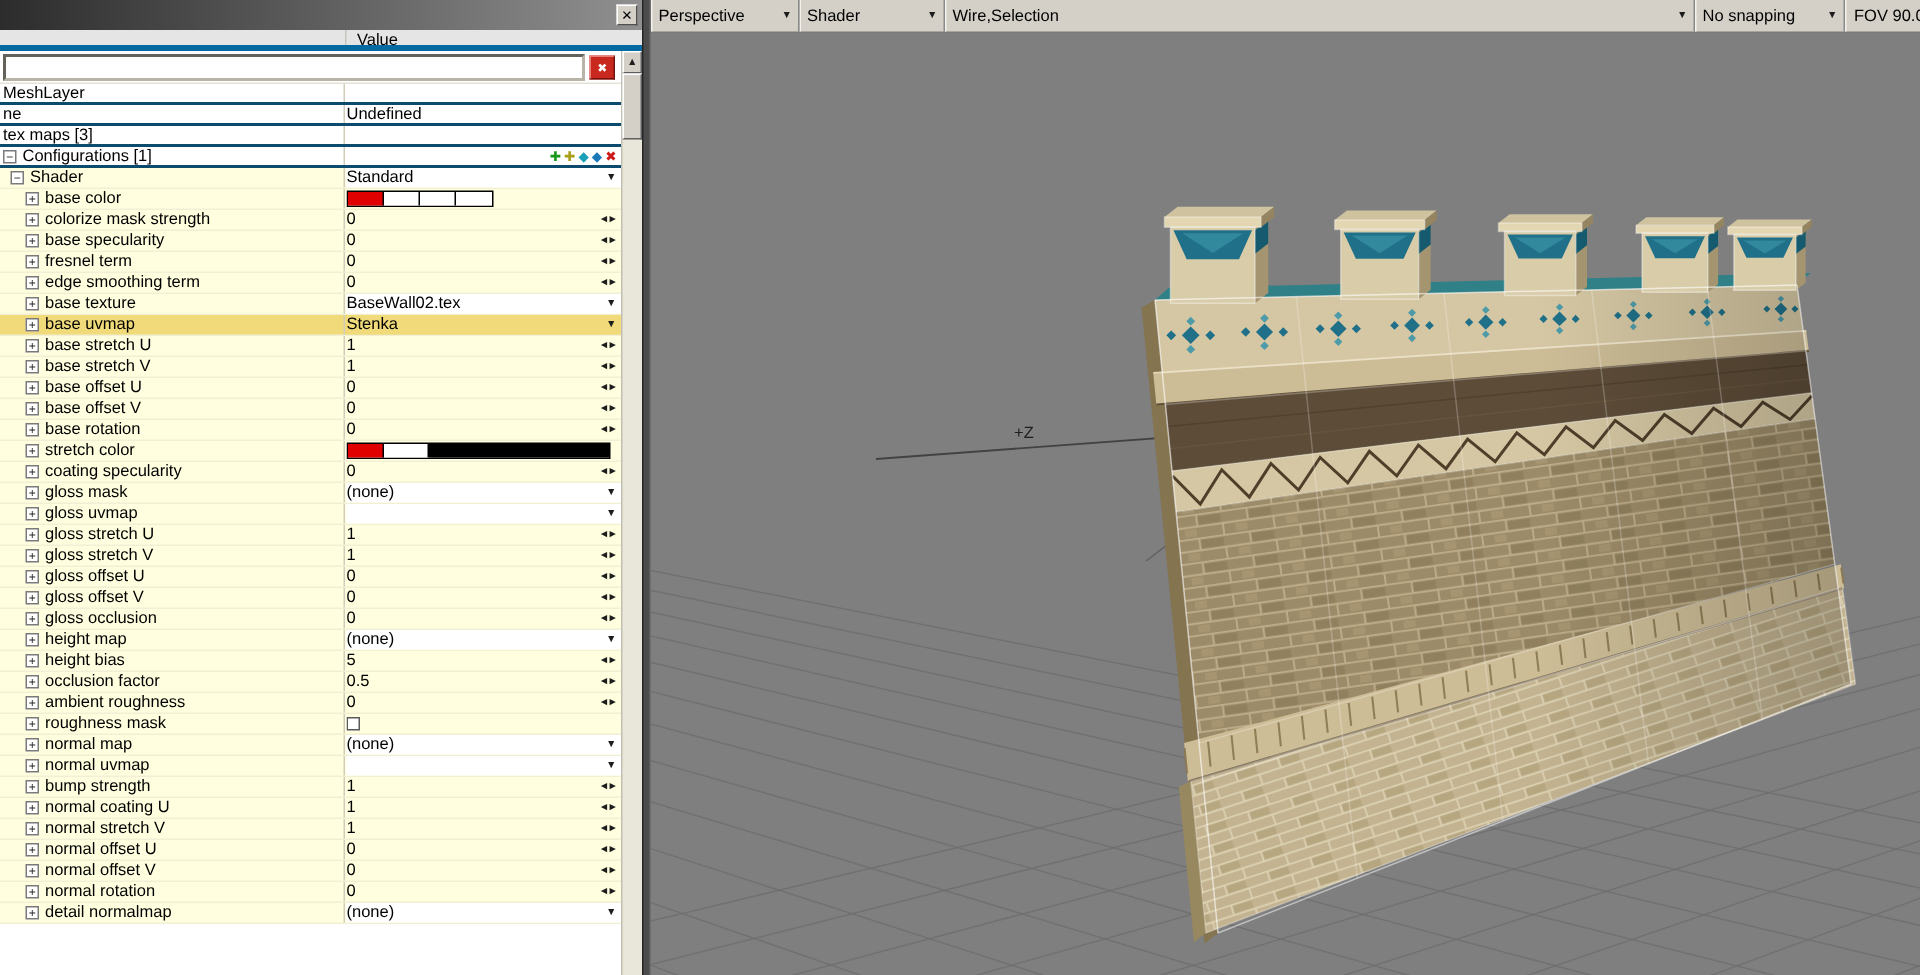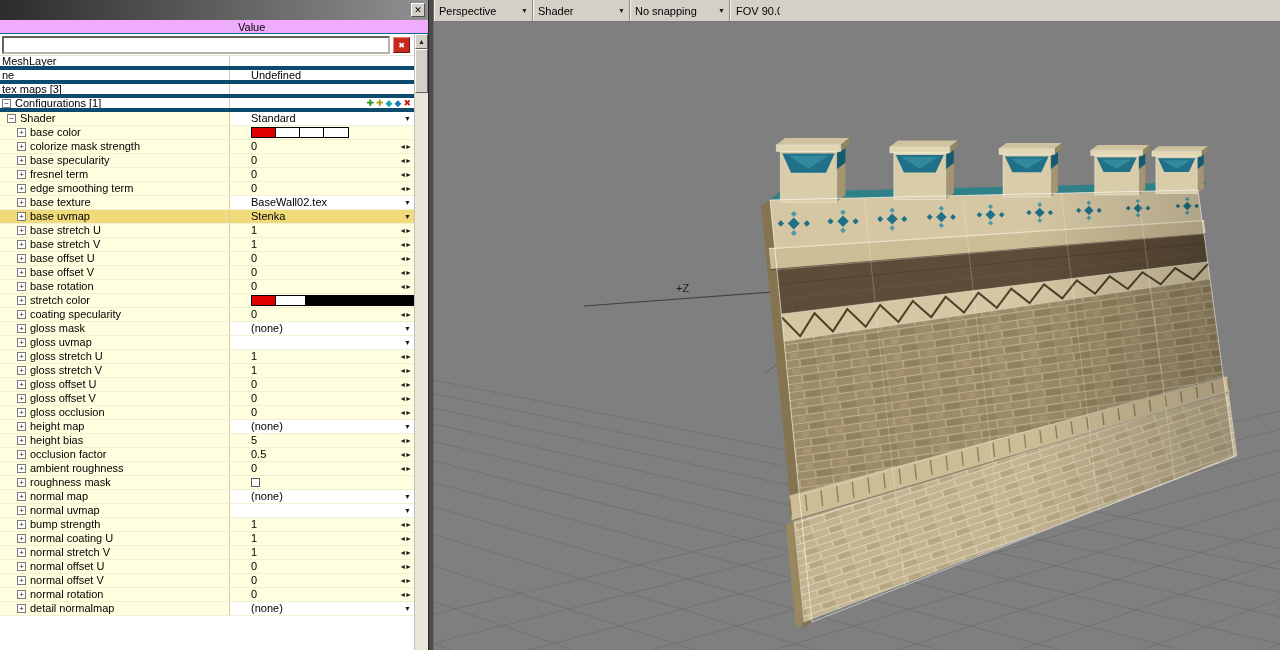--- a/index.html
+++ b/index.html
@@ -5,41 +5,41 @@
   *{margin:0;padding:0;box-sizing:border-box}
   html,body{width:1280px;height:650px;overflow:hidden}
   body{font-family:"Liberation Sans",sans-serif;font-size:11px;background:#7f7f7f;position:relative;color:#000}
 
   
   .leftpanel{position:absolute;left:0;top:0;width:428px;height:650px;background:#fff}
   .titlebar{height:20px;background:linear-gradient(90deg,#2c2c2c,#909090);position:relative}
   .tclose{position:absolute;right:3px;top:3px;width:14px;height:14px;background:#d4d0c8;
           border:1px solid;border-color:#fff #505050 #505050 #fff;text-align:center;line-height:12px;
           font-size:9px;color:#000;cursor:default}
-  .colheader{height:14px;background:#f0abfc;border-bottom:1px solid #0369a1;position:relative}
+  .colheader{height:14px;background:#e5e5e5;border-bottom:4px solid #0369a1;position:relative}
   .colheader::before{content:"";position:absolute;left:230px;top:0;bottom:0;width:1px;background:#c6c6c0}
   .vh{position:absolute;left:238px;top:1px}
   .filterrow{height:22px;position:relative;background:#fff;border-bottom:1px solid #e4e2d4}
   .filterinput{position:absolute;left:2px;top:2px;width:388px;height:18px;border:2px inset #b8b4a8;
                background:#fff;font:11px "Liberation Sans",sans-serif;padding:0 3px}
   .filterclear{position:absolute;left:393px;top:3px;width:17px;height:16px;background:#c8281e;color:#fff;
                font-size:8px;line-height:13px;border:1px solid;border-color:#e88078 #701410 #701410 #e88078;text-align:center;cursor:default}
   .rows{position:absolute;top:56px;left:0;right:14px;bottom:0;overflow:hidden;background:#fff}
   .prow{height:14px;position:relative}
-  .prow.top{background:#fff;border-bottom:4px solid #0c4a6e}
+  .prow.top{background:#fff;border-bottom:2px solid #0c4a6e}
   .prow.yel{background:#ffffdf;border-bottom:1px solid #f2f0d4}
   .prow.hl,.prow.hl .pvalue,.prow.hl .pvalue.white{background:#f0da79 !important}
   .plabel{position:absolute;left:0;top:0;bottom:0;width:230px;border-right:1px solid #d2cdba;
           display:flex;align-items:center;overflow:hidden;white-space:nowrap}
   .ind0{padding-left:2px}.ind1{padding-left:7px}.ind2{padding-left:17px}
   .ebox{display:inline-block;flex:0 0 auto;width:9px;height:9px;border:1px solid #7a7a7a;background:#fff;
         font-size:8px;line-height:7px;text-align:center;margin-right:4px;color:#222}
   .ltext{line-height:13px}
   .pvalue{position:absolute;left:231px;right:0;top:0;bottom:0;display:flex;align-items:center;
-          padding-left:20px;overflow:hidden}
+          padding-left:0;overflow:hidden}
   .pvalue.white{background:#fff}
   .vtext{line-height:13px}
   .ctrl{position:absolute;right:3px;top:0;bottom:0;display:flex;align-items:center;color:#1c1c1c}
   .ctrl.drop{font-size:7px}
   .ctrl.spin{font-size:7px;letter-spacing:-1px}
   .swatches{display:flex;height:11px;border:1px solid #000}
   .sw{height:100%;border-right:1px solid #000}
   .sw:last-child{border-right:none}
   .cbox{display:inline-block;width:9px;height:9px;border:1px solid #5a5a5a;background:#fff}
   .cfgicons{position:absolute;right:3px;top:0;bottom:0;display:flex;gap:2px;align-items:center}
@@ -498,20 +498,24 @@
 <div class="splitter"></div>
 
 <div class="viewport">
   <div class="vtoolbar">
     <div class="combo c0">
       <span>Perspective</span>
       <span class="arr">▼</span>
     </div>
     <div class="combo c1">
       <span>Shader</span>
+      <span class="arr">▼</span>
+    </div>
+    <div class="combo c2">
+      <span>Wire,Selection</span>
       <span class="arr">▼</span>
     </div>
     <div class="combo c3">
       <span>No snapping</span>
       <span class="arr">▼</span>
     </div>
     <div class="fov">FOV 90.0</div>
   </div>
 
   <svg class="canvas" viewBox="0 0 846 628" preserveAspectRatio="none">

